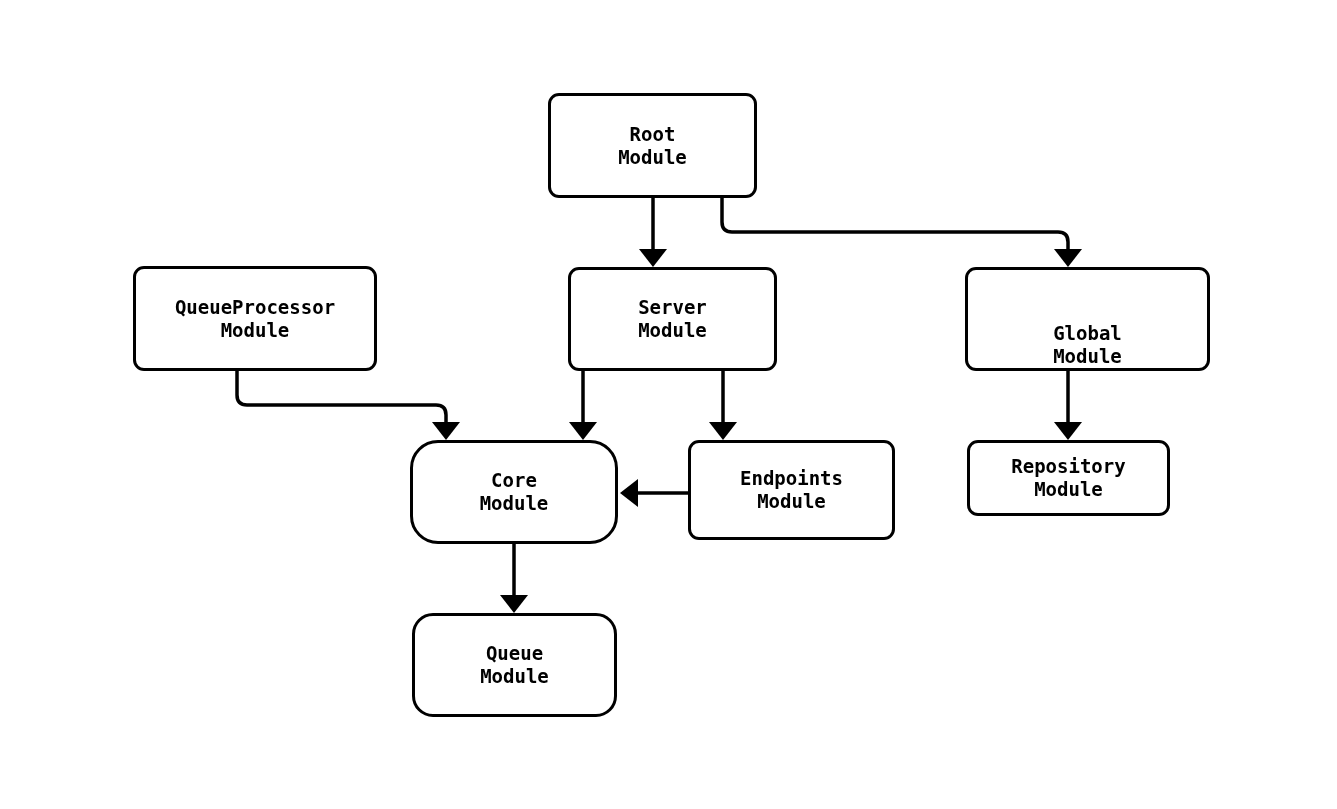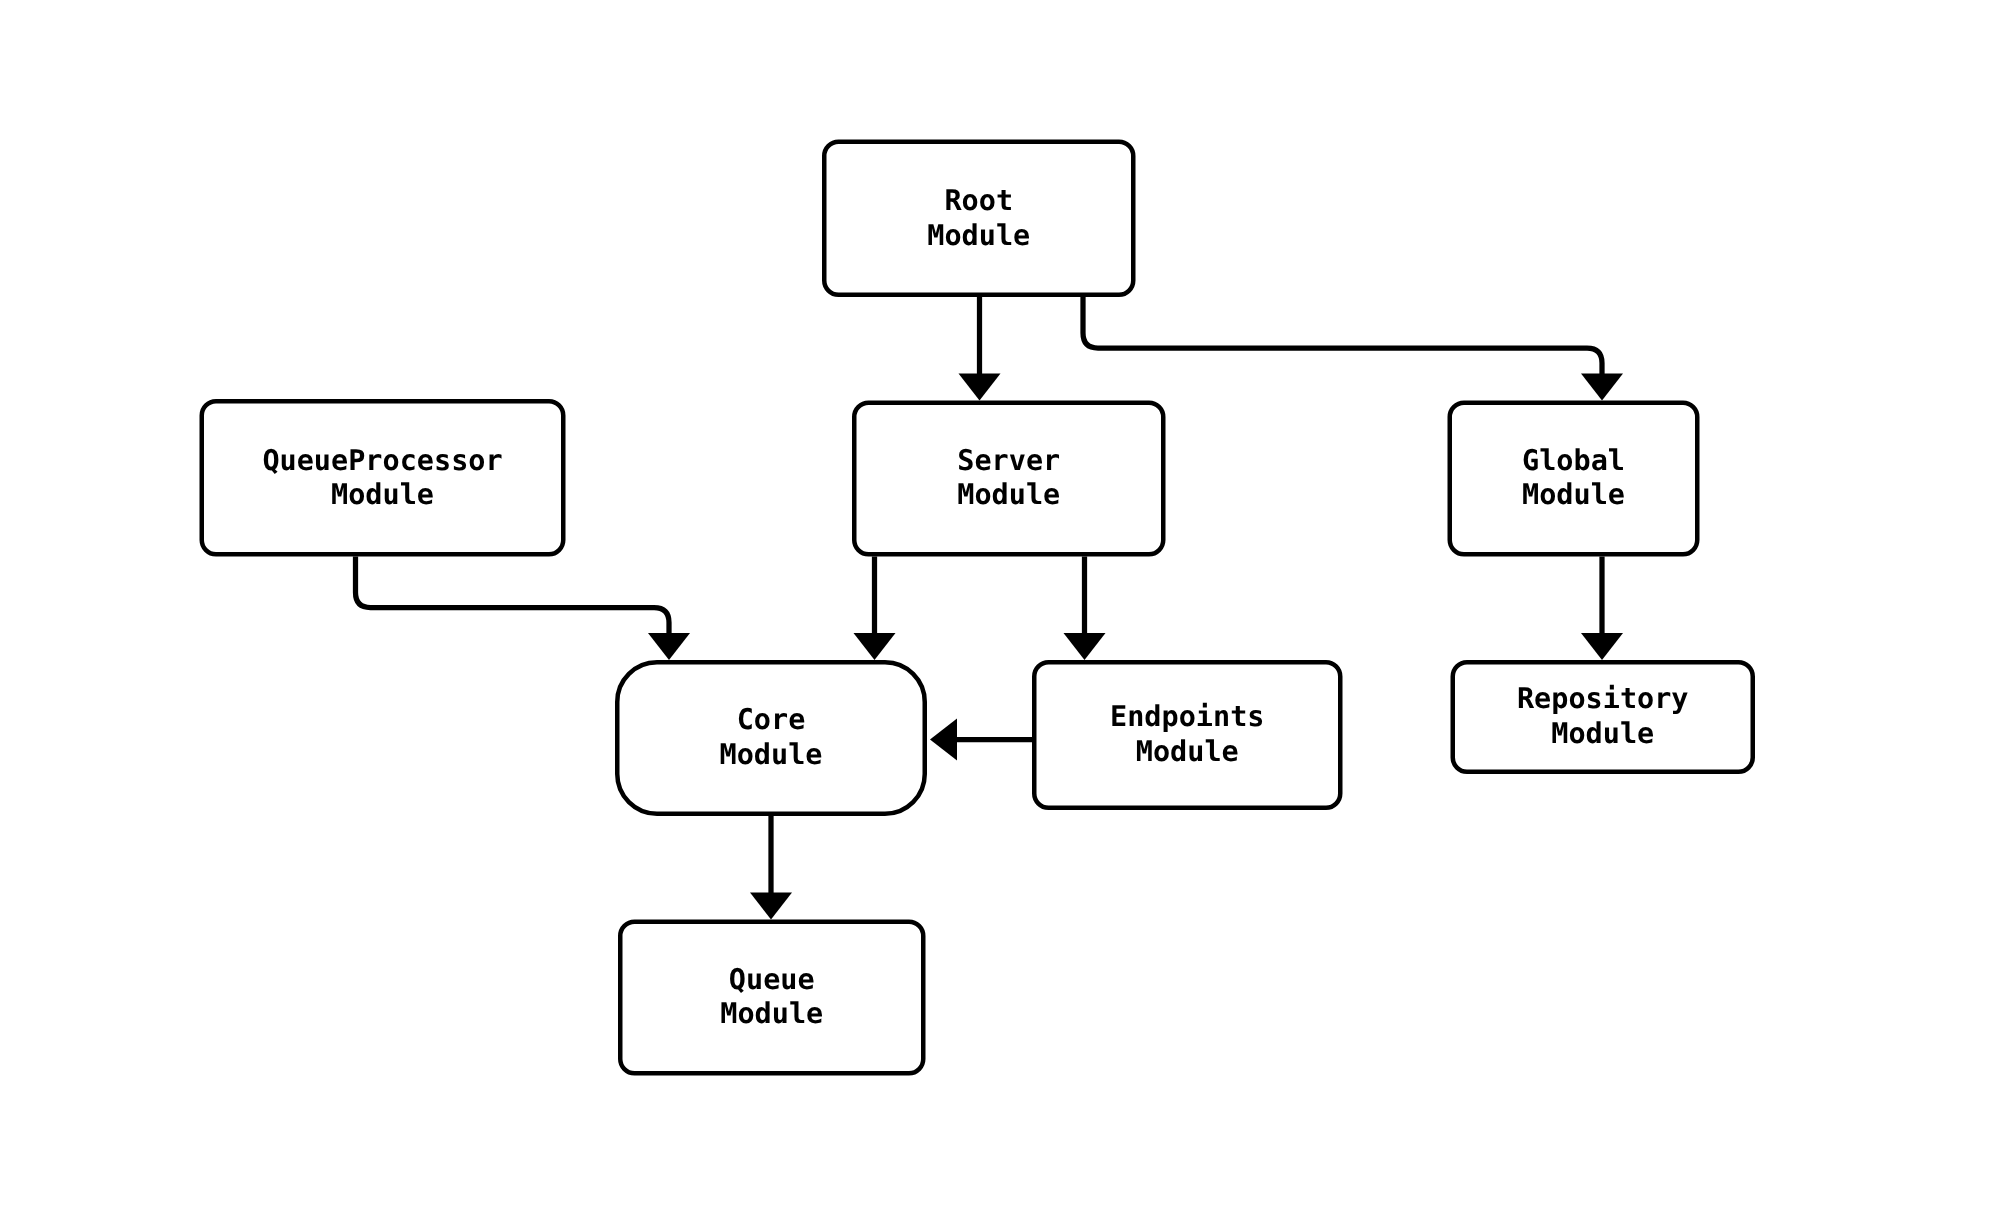--- a/index.html
+++ b/index.html
@@ -47,25 +47,25 @@
     font-weight: bold;
     line-height: 23px;
     color: #000000;
     text-align: center;
     white-space: pre-line;
   }
   
   #node-root          { left: 548px; top:  93px; width: 209px; height: 105px; }
   #node-queueproc     { left: 133px; top: 266px; width: 244px; height: 105px; }
   #node-server        { left: 548px; top: 267px; width: 209px; height: 104px; margin-left: 20px; }
-  #node-global        { left: 965px; top: 267px; width: 168px; height: 104px; }
+  #node-global        { left: 965px; top: 267px; width: 245px; height: 104px; align-items: flex-end; }
   #node-core          { left: 410px; top: 440px; width: 208px; height: 104px; border-radius: 28px; }
   #node-endpoints     { left: 688px; top: 440px; width: 207px; height: 100px; }
   #node-repository    { left: 967px; top: 440px; width: 203px; height: 76px; }
-  #node-queue         { left: 412px; top: 613px; width: 205px; height: 104px; }
+  #node-queue         { left: 412px; top: 613px; width: 205px; height: 104px; border-radius: 21px; }
 </style>
 </head>
 <body>
 
 <div class="stage">
 
   <svg class="edges-layer" viewBox="0 0 1337 809" xmlns="http://www.w3.org/2000/svg">
 
     <path d="M 653 197 L 653 251"></path>
     <polygon points="639,249 667,249 653,267"></polygon>

